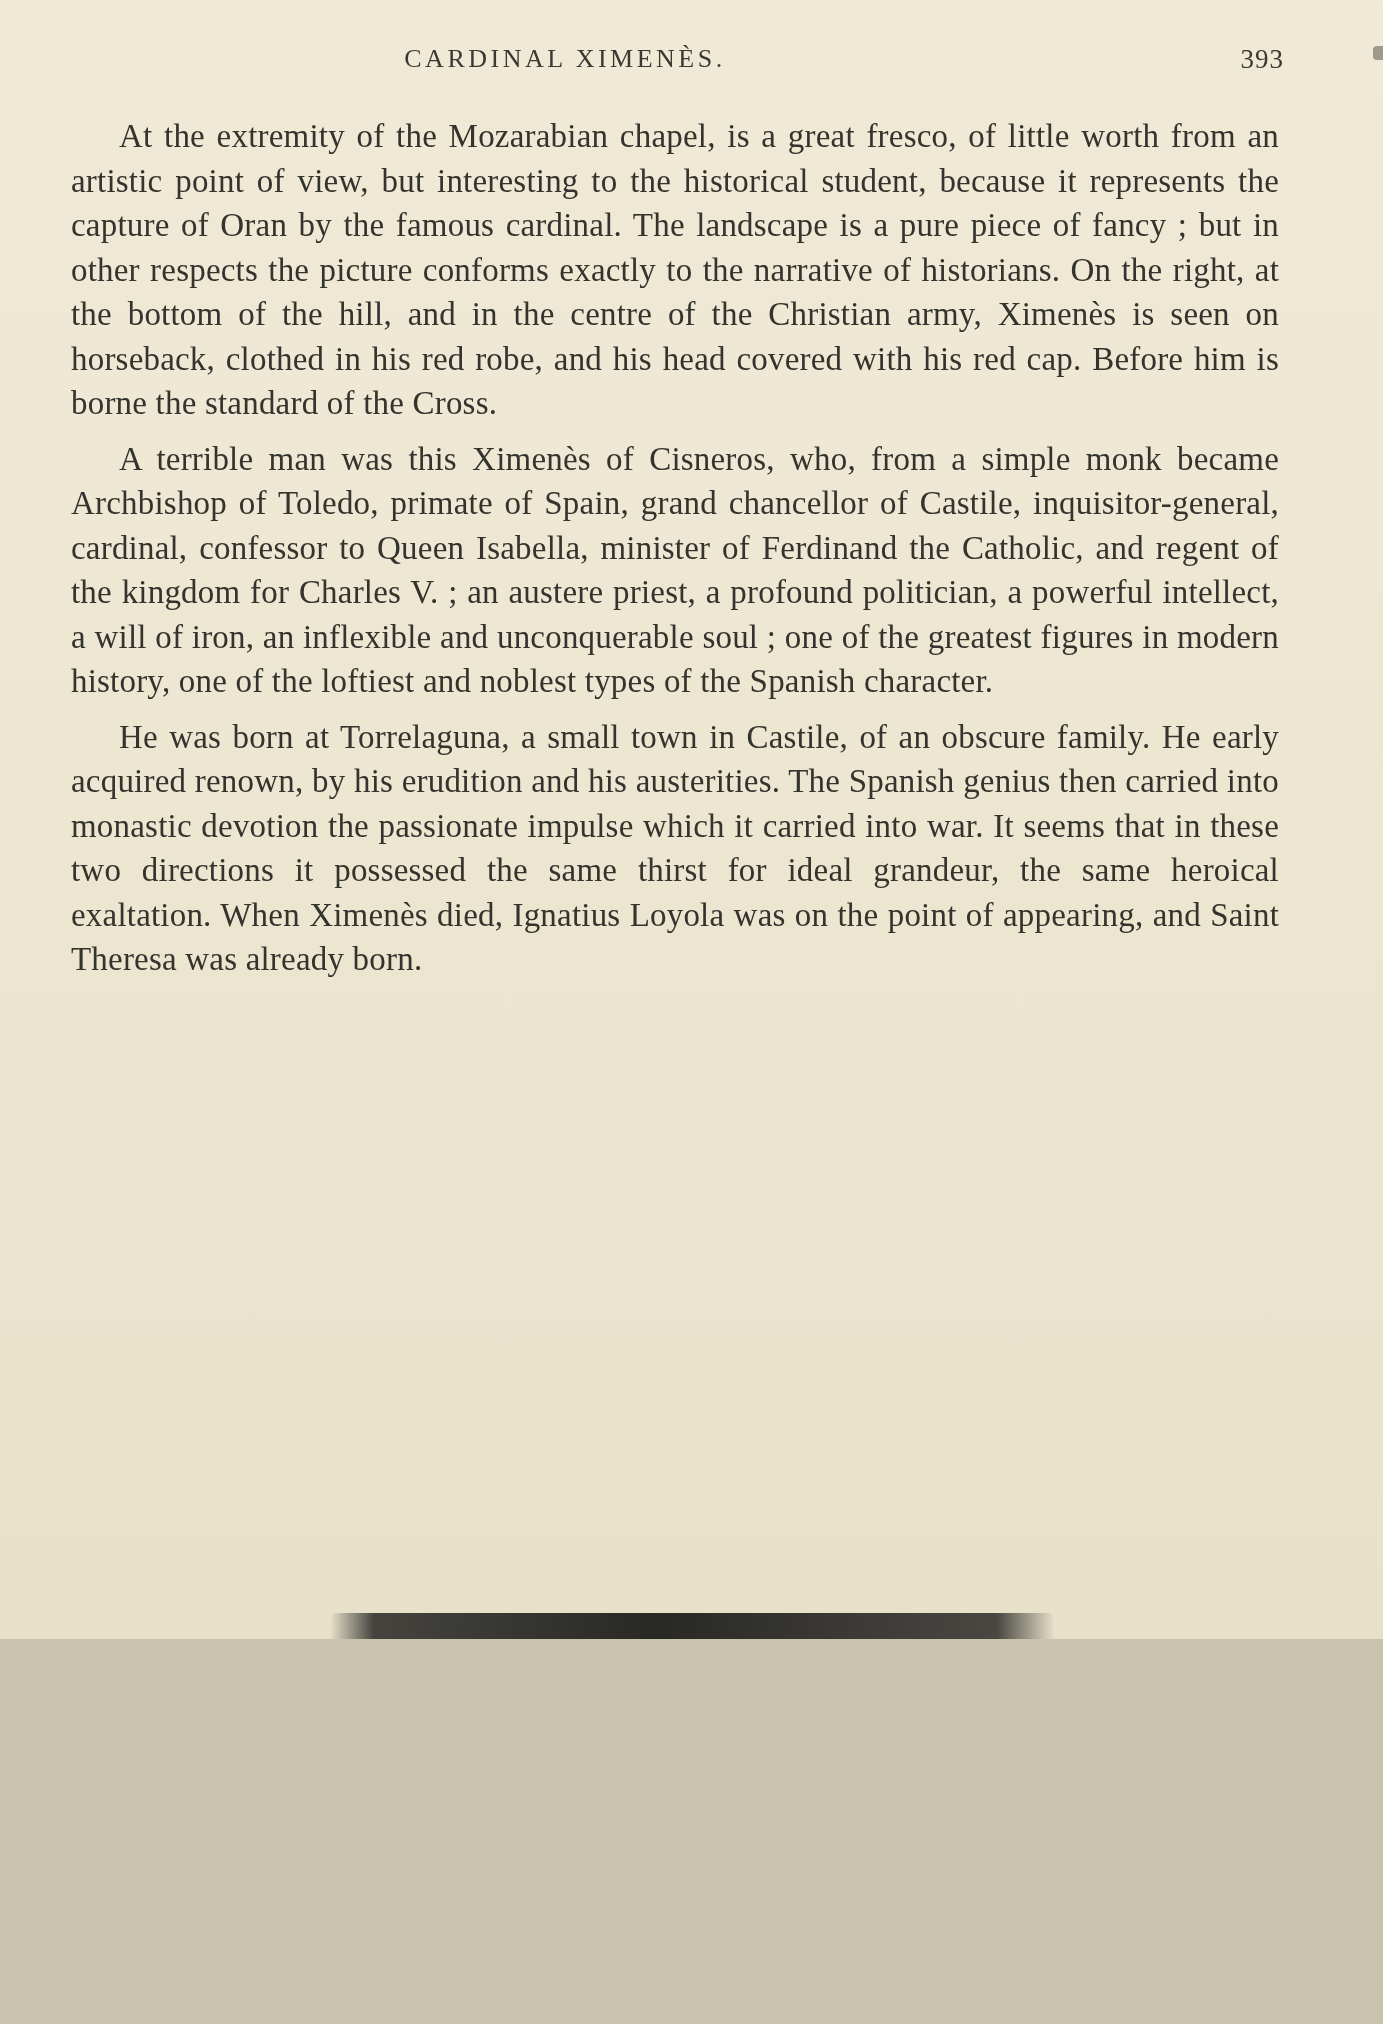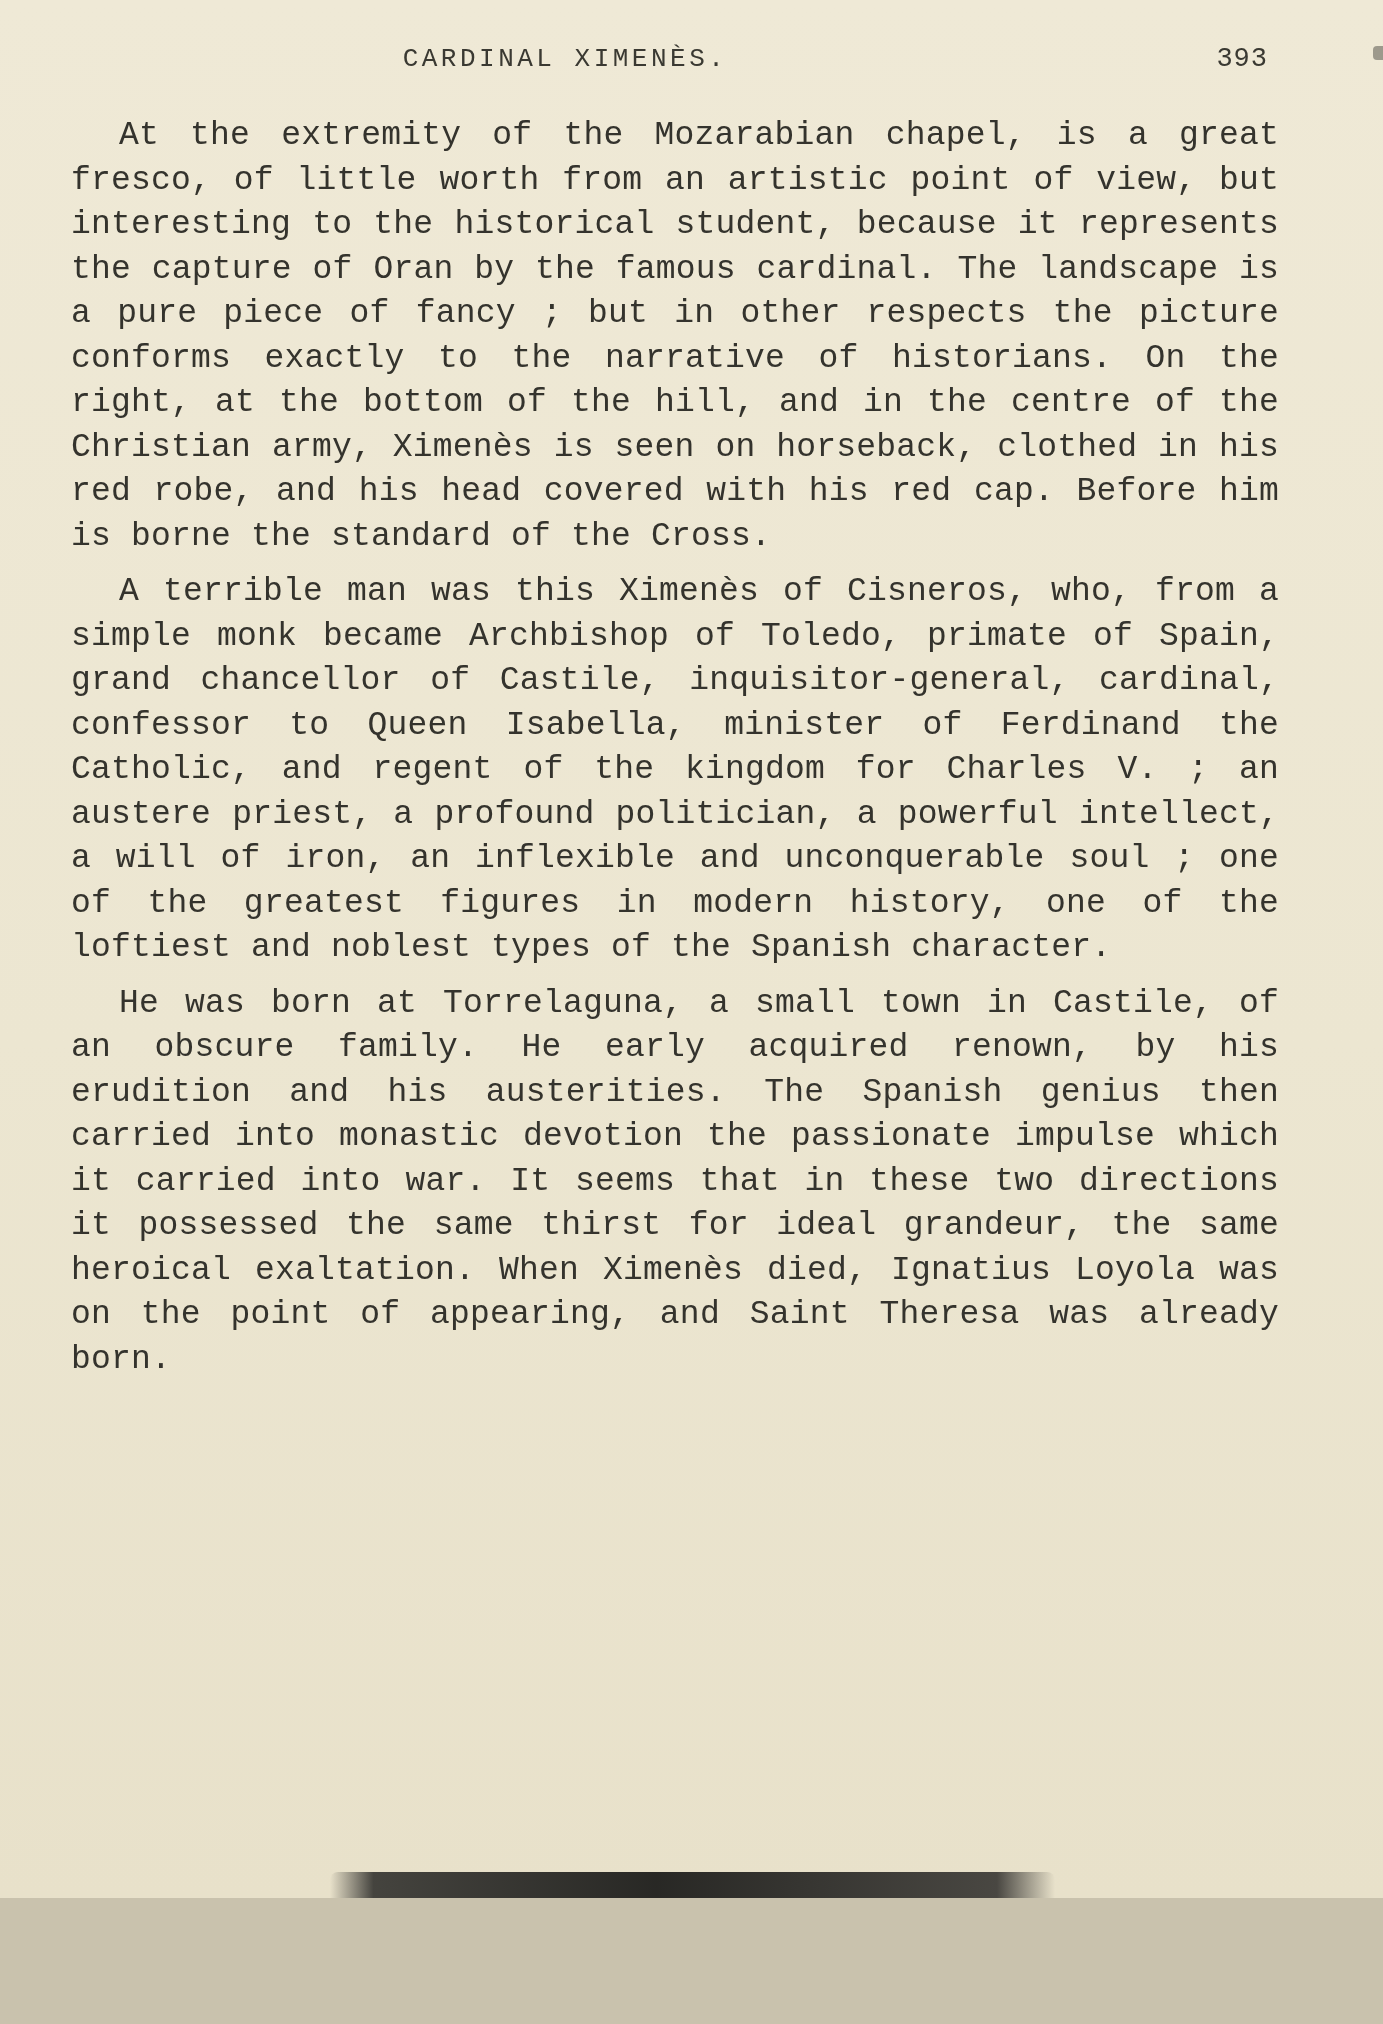--- a/index.html
+++ b/index.html
@@ -4,27 +4,27 @@
 <style>
   html, body {
     margin: 0;
     padding: 0;
     background: #c9c2ad;
   }
 
   .page {
     position: relative;
     width: 1383px;
-    height: 1898px;
+    height: 1639px;
     margin: 0 auto;
     background: var(--paper, #ece6d1);
     background-image: linear-gradient(180deg, #efe9d6 0%, #ece6d1 55%, #e8e1ca 100%);
     box-sizing: border-box;
     padding: 44px 93px 0 60px;
-    font-family: Liberation Mono, monospace;
+    font-family: Liberation Serif, serif;
     color: var(--ink, #34332d);
     overflow: hidden;
   }
 
   .header {
     position: relative;
     height: 34px;
     margin-bottom: 36px;
   }
 
@@ -34,21 +34,21 @@
     right: 220px;
     text-align: center;
     font-size: 26px;
     letter-spacing: 3.5px;
     color: #3a3932;
     white-space: nowrap;
   }
 
   .page-number {
     position: absolute;
-    right: 22px;
+    right: 6px;
     top: 0;
     font-size: 27px;
     letter-spacing: 1px;
     color: #3a3932;
   }
 
   .content {
     font-size: 33px;
     line-height: 44.5px;
     text-align: justify;

